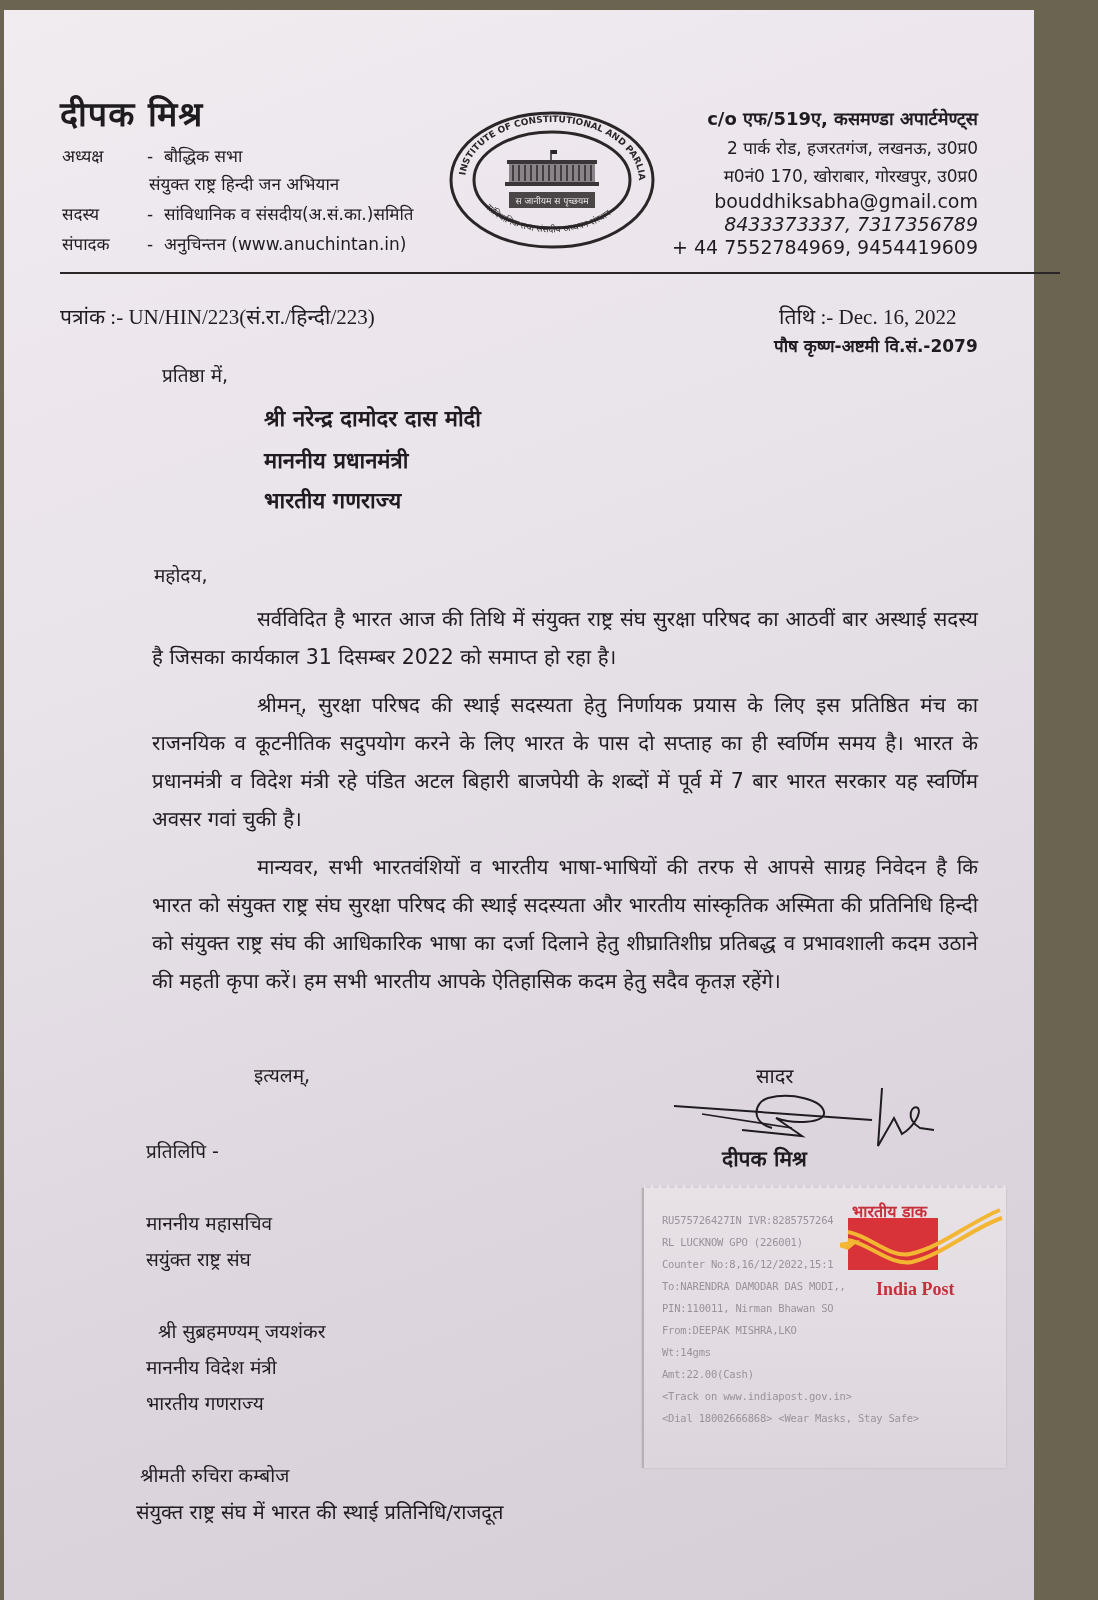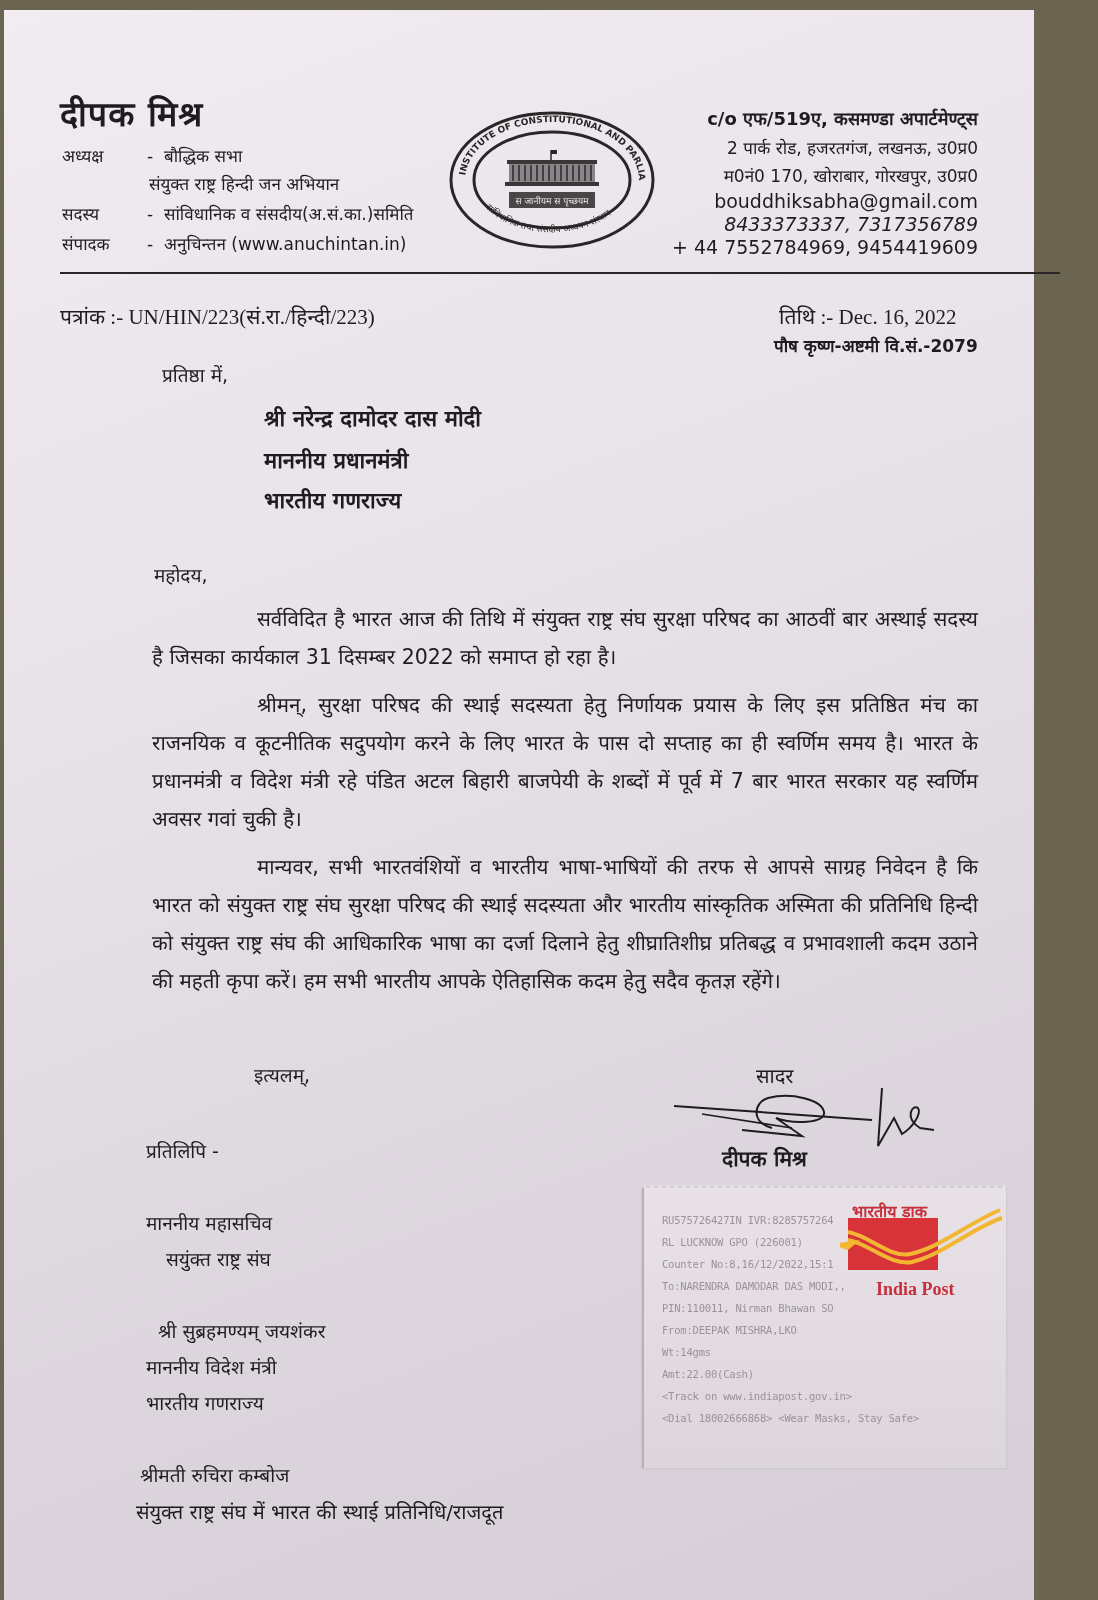--- a/index.html
+++ b/index.html
@@ -184,21 +184,21 @@
       <path d="M2,22 L200,36" stroke="#1f1c20" stroke-width="2" fill="none"></path>
       <path d="M30,30 L120,44" stroke="#1f1c20" stroke-width="1.6" fill="none"></path>
       <path d="M100,44 C78,38 82,18 96,14 C120,8 150,16 152,28 C154,40 120,40 104,34 L130,52 L70,46" stroke="#1f1c20" stroke-width="2" fill="none"></path>
       <path d="M210,4 L206,62 L222,34 L230,50 C240,44 250,30 246,24 C240,20 232,34 248,44 L262,46" stroke="#1f1c20" stroke-width="2" fill="none"></path>
     </svg>
   </div>
   <div class="abs signer">दीपक मिश्र</div>
 
   <div class="abs cc cc-label">प्रतिलिपि -</div>
   <div class="abs cc" style="top:1200px;">माननीय महासचिव</div>
-  <div class="abs cc" style="top:1236px;margin-left:20px;">सयुंक्त राष्ट्र संघ</div>
+  <div class="abs cc" style="top:1236px;">सयुंक्त राष्ट्र संघ</div>
 
   <div class="abs cc" style="top:1308px;margin-left:12px;">श्री सुब्रहमण्यम् जयशंकर</div>
   <div class="abs cc" style="top:1344px;">माननीय विदेश मंत्री</div>
   <div class="abs cc" style="top:1380px;">भारतीय गणराज्य</div>
 
   <div class="abs cc" style="top:1452px; left:136px;">श्रीमती रुचिरा कम्बोज</div>
   <div class="abs cc" style="top:1488px; left:132px; font-size:20px;">संयुक्त राष्ट्र संघ में भारत की स्थाई प्रतिनिधि/राजदूत</div>
 
   <div class="receipt">
     <svg class="ip-logo" viewBox="0 0 165 95" width="165" height="95">

